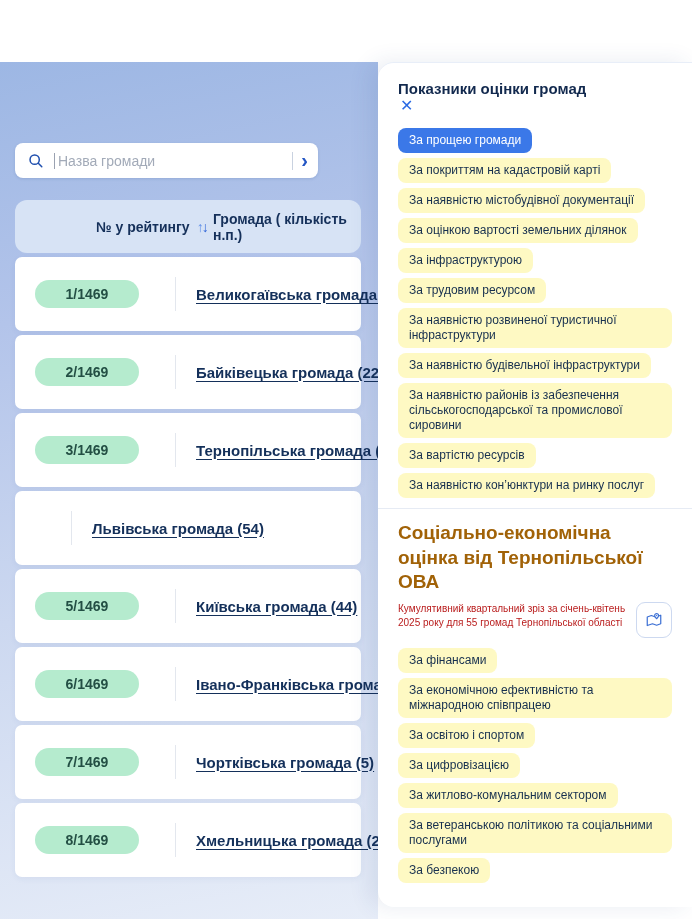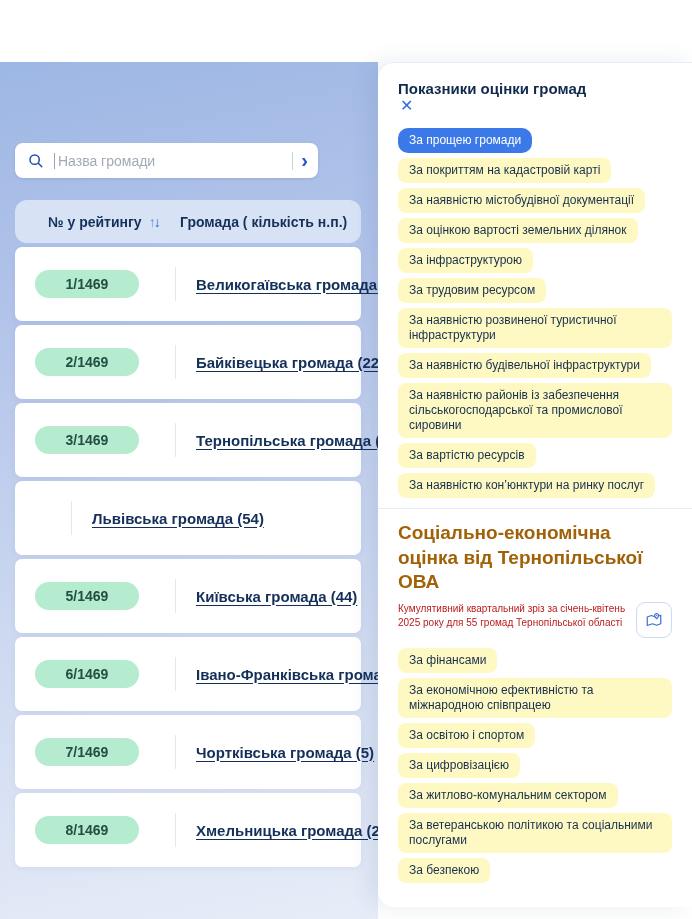--- a/index.html
+++ b/index.html
@@ -17,22 +17,22 @@
     box-shadow:0 1px 3px rgba(30,60,120,.15);}
   .search svg{flex:none;}
   .search .caret{width:1px;height:16px;background:#9aa2b1;margin:0 3px 0 10px;flex:none;}
   .search input{border:none;outline:none;flex:1;min-width:0;font-size:14px;
     font-family:"Liberation Sans",sans-serif;color:#3d4657;background:transparent;padding:0;}
   .search input::placeholder{color:#a2aab8;}
   .search .vsep{width:1px;height:18px;background:#c9d2e0;margin:0 8px 0 6px;flex:none;}
   .search .chev{color:#2456c4;font-size:20px;font-weight:700;line-height:1;margin-top:-2px;cursor:pointer;}
 
   .table{position:absolute;left:15px;top:138px;width:346px;}
-  .thead{background:#d7e3f5;border-radius:12px;height:43px;display:flex;align-items:center;
-    margin-bottom:4px;font-size:14px;color:#15305a;font-weight:600;}
+  .thead{background:#d7e3f5;border-radius:12px;height:53px;display:flex;align-items:center;
+    margin-bottom:4px;font-size:14px;color:#15305a;font-weight:600;padding-left:48px;}
   .h-rank{padding-left:33px;width:132px;box-sizing:content-box;display:flex;align-items:center;gap:7px;}
   .sort{font-size:14px;line-height:1;letter-spacing:-2px;cursor:pointer;}
   .sort .up{color:#5f8fe8;} .sort .down{color:#2f64d9;}
   .rows .row{background:#fff;border-radius:7px;height:74px;display:flex;align-items:center;
     margin-bottom:4px;padding-left:20px;box-sizing:border-box;
     box-shadow:0 2px 6px rgba(40,70,130,.06);}
   .badge{width:104px;height:28px;background:#b5ebce;border-radius:14px;flex:none;
     display:flex;align-items:center;justify-content:center;font-size:14px;font-weight:600;color:#234f44;}
   .vdiv{width:1px;height:34px;background:#e3e7ee;margin:0 20px 0 36px;flex:none;}
   .name{color:#14305a;font-size:15px;font-weight:600;text-decoration:underline;
@@ -41,21 +41,21 @@
   
   .right-panel{position:absolute;left:378px;top:62px;width:314px;height:845px;background:#fff;
     border-radius:16px 0 0 16px;box-shadow:-8px 0 22px rgba(35,65,130,.10);
     border-top:1px solid #e8eef8;box-sizing:border-box;padding:17px 20px 0 20px;}
   .panel-head{display:flex;justify-content:space-between;align-items:flex-start;margin-bottom:12px;flex-direction:column;}
   .panel-title{font-size:15px;font-weight:700;color:#12294e;}
   .close-btn{color:#2b6be4;font-size:16px;line-height:1;cursor:pointer;margin-top:-1px;padding:2px;}
 
   .chips .chip{width:fit-content;max-width:278px;background:#fef9c3;border-radius:8px;
     padding:5px 11px;font-size:12px;line-height:1.25;color:#17304f;margin-bottom:5px;cursor:pointer;}
-  .chips .chip.selected{background:#3b78e8;color:#fff;border-radius:10px;}
+  .chips .chip.selected{background:#3b78e8;color:#fff;}
 
   .hdivider{height:1px;background:#e6ebf4;margin:10px -20px 12px -20px;}
 
   .sec2-title{font-size:19px;font-weight:700;color:#a16207;line-height:1.3;margin-bottom:7px;max-width:272px;}
   .sec2-row{display:flex;gap:10px;align-items:flex-start;margin-bottom:10px;}
   .sec2-sub{color:#b91c1c;font-size:10px;line-height:1.35;flex:1;}
   .map-btn{width:34px;height:34px;border:1px solid #cdd9f0;border-radius:9px;flex:none;
     display:flex;align-items:center;justify-content:center;cursor:pointer;background:#fff;}
 </style>
 </head>

